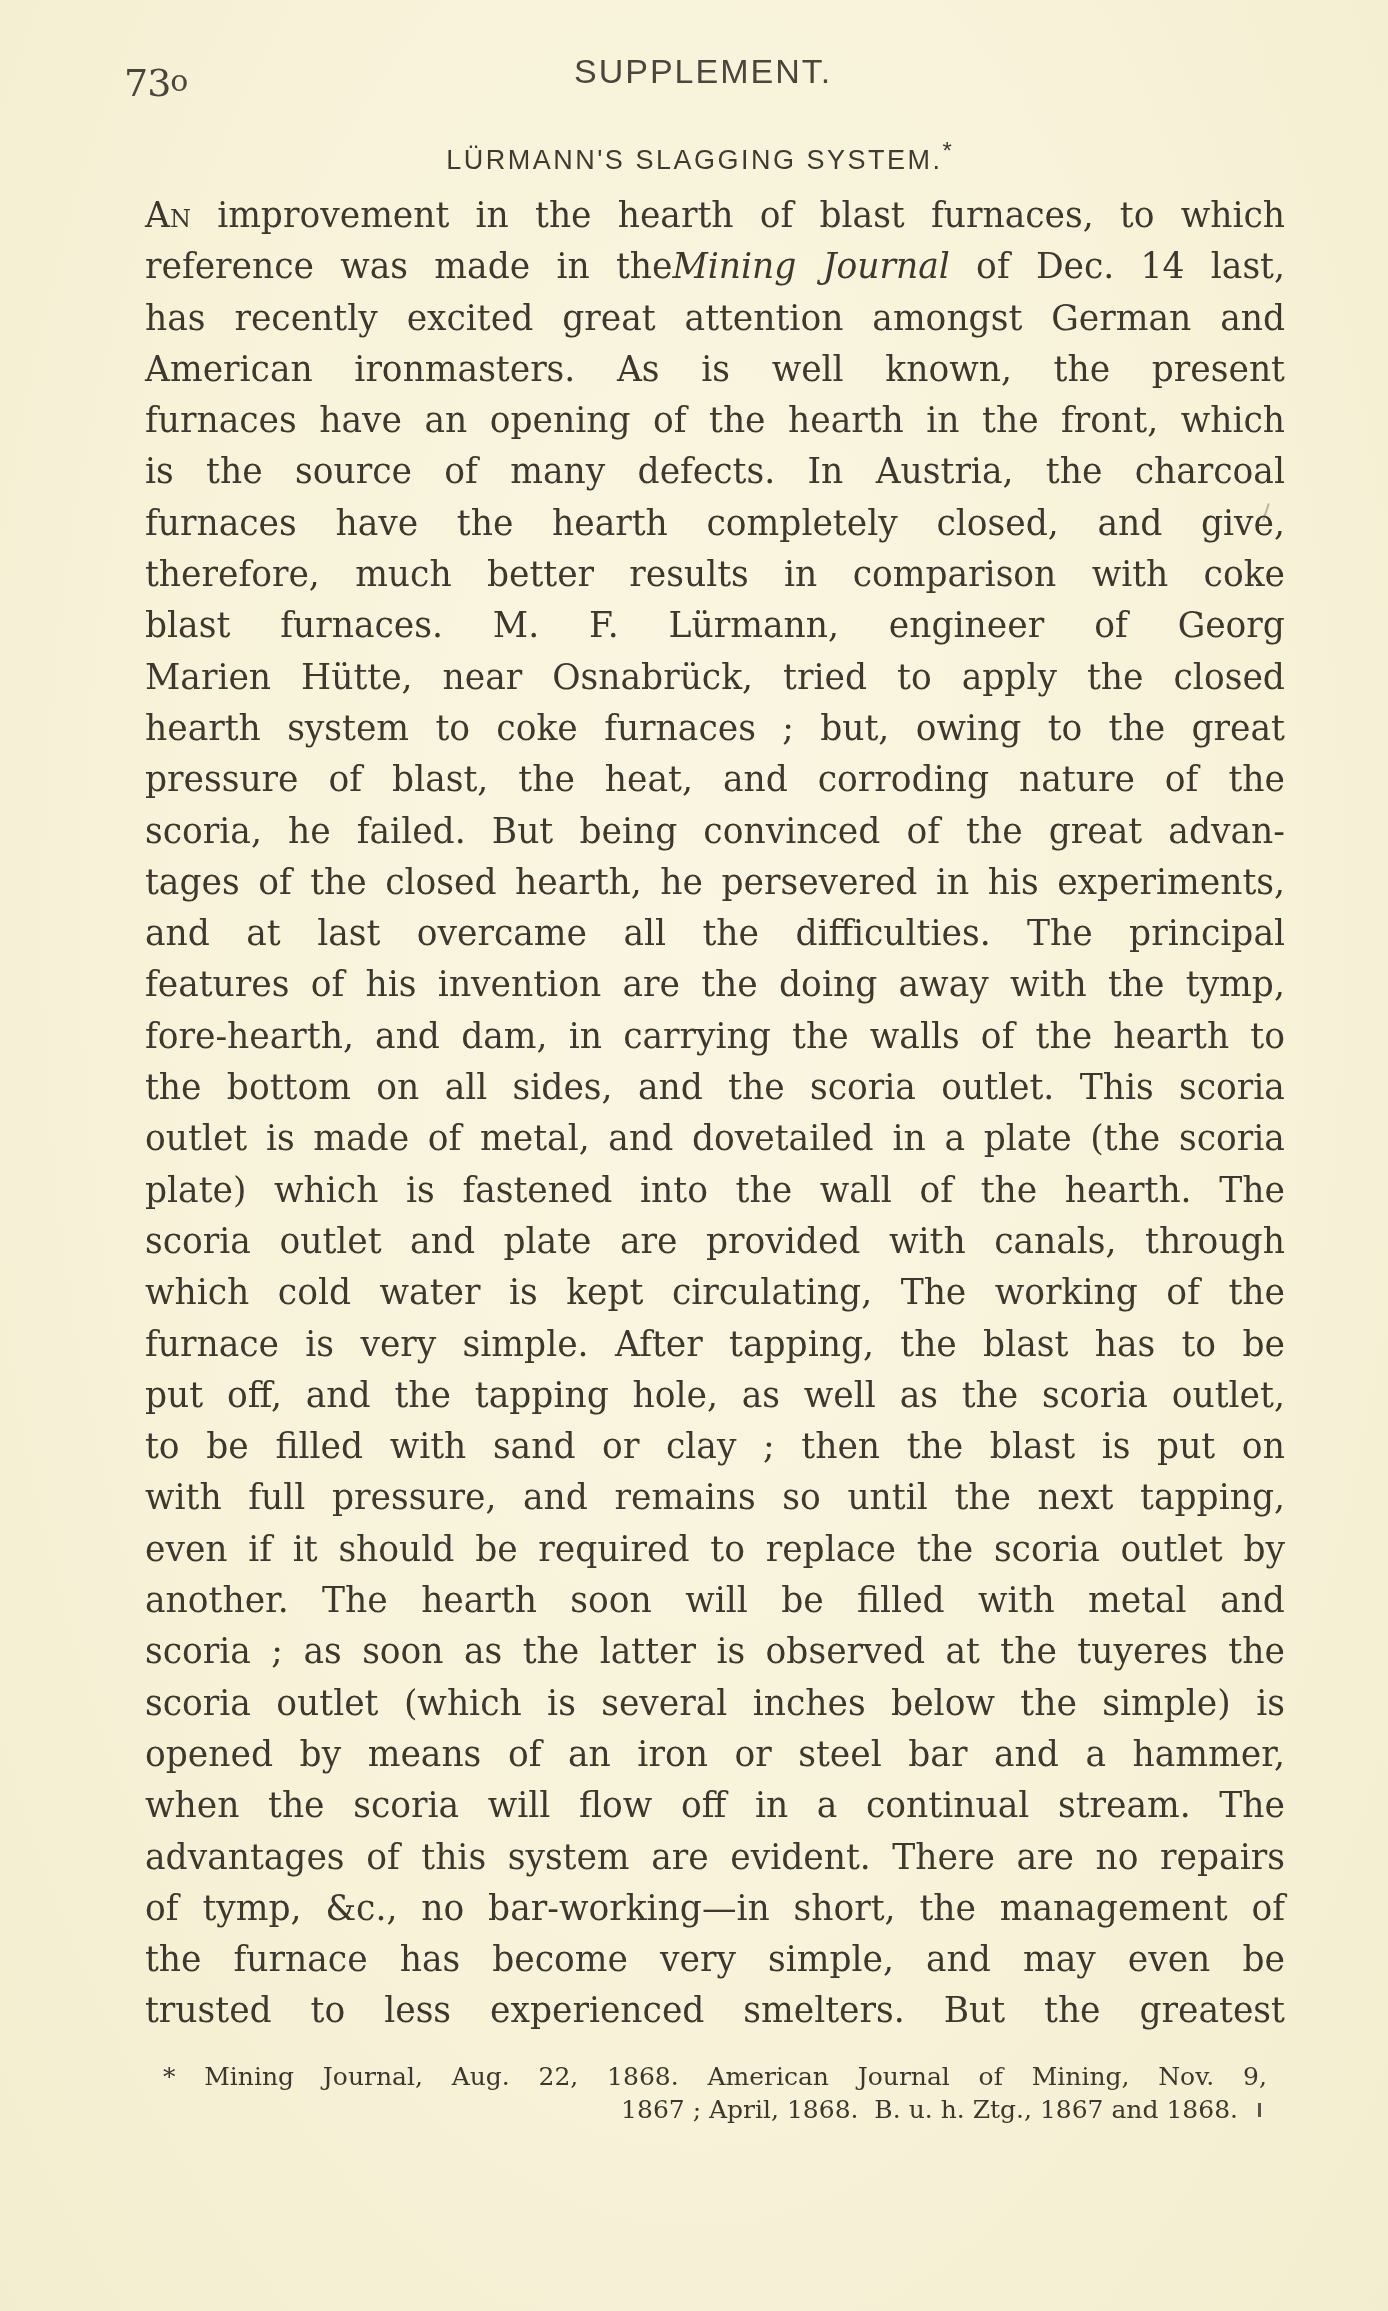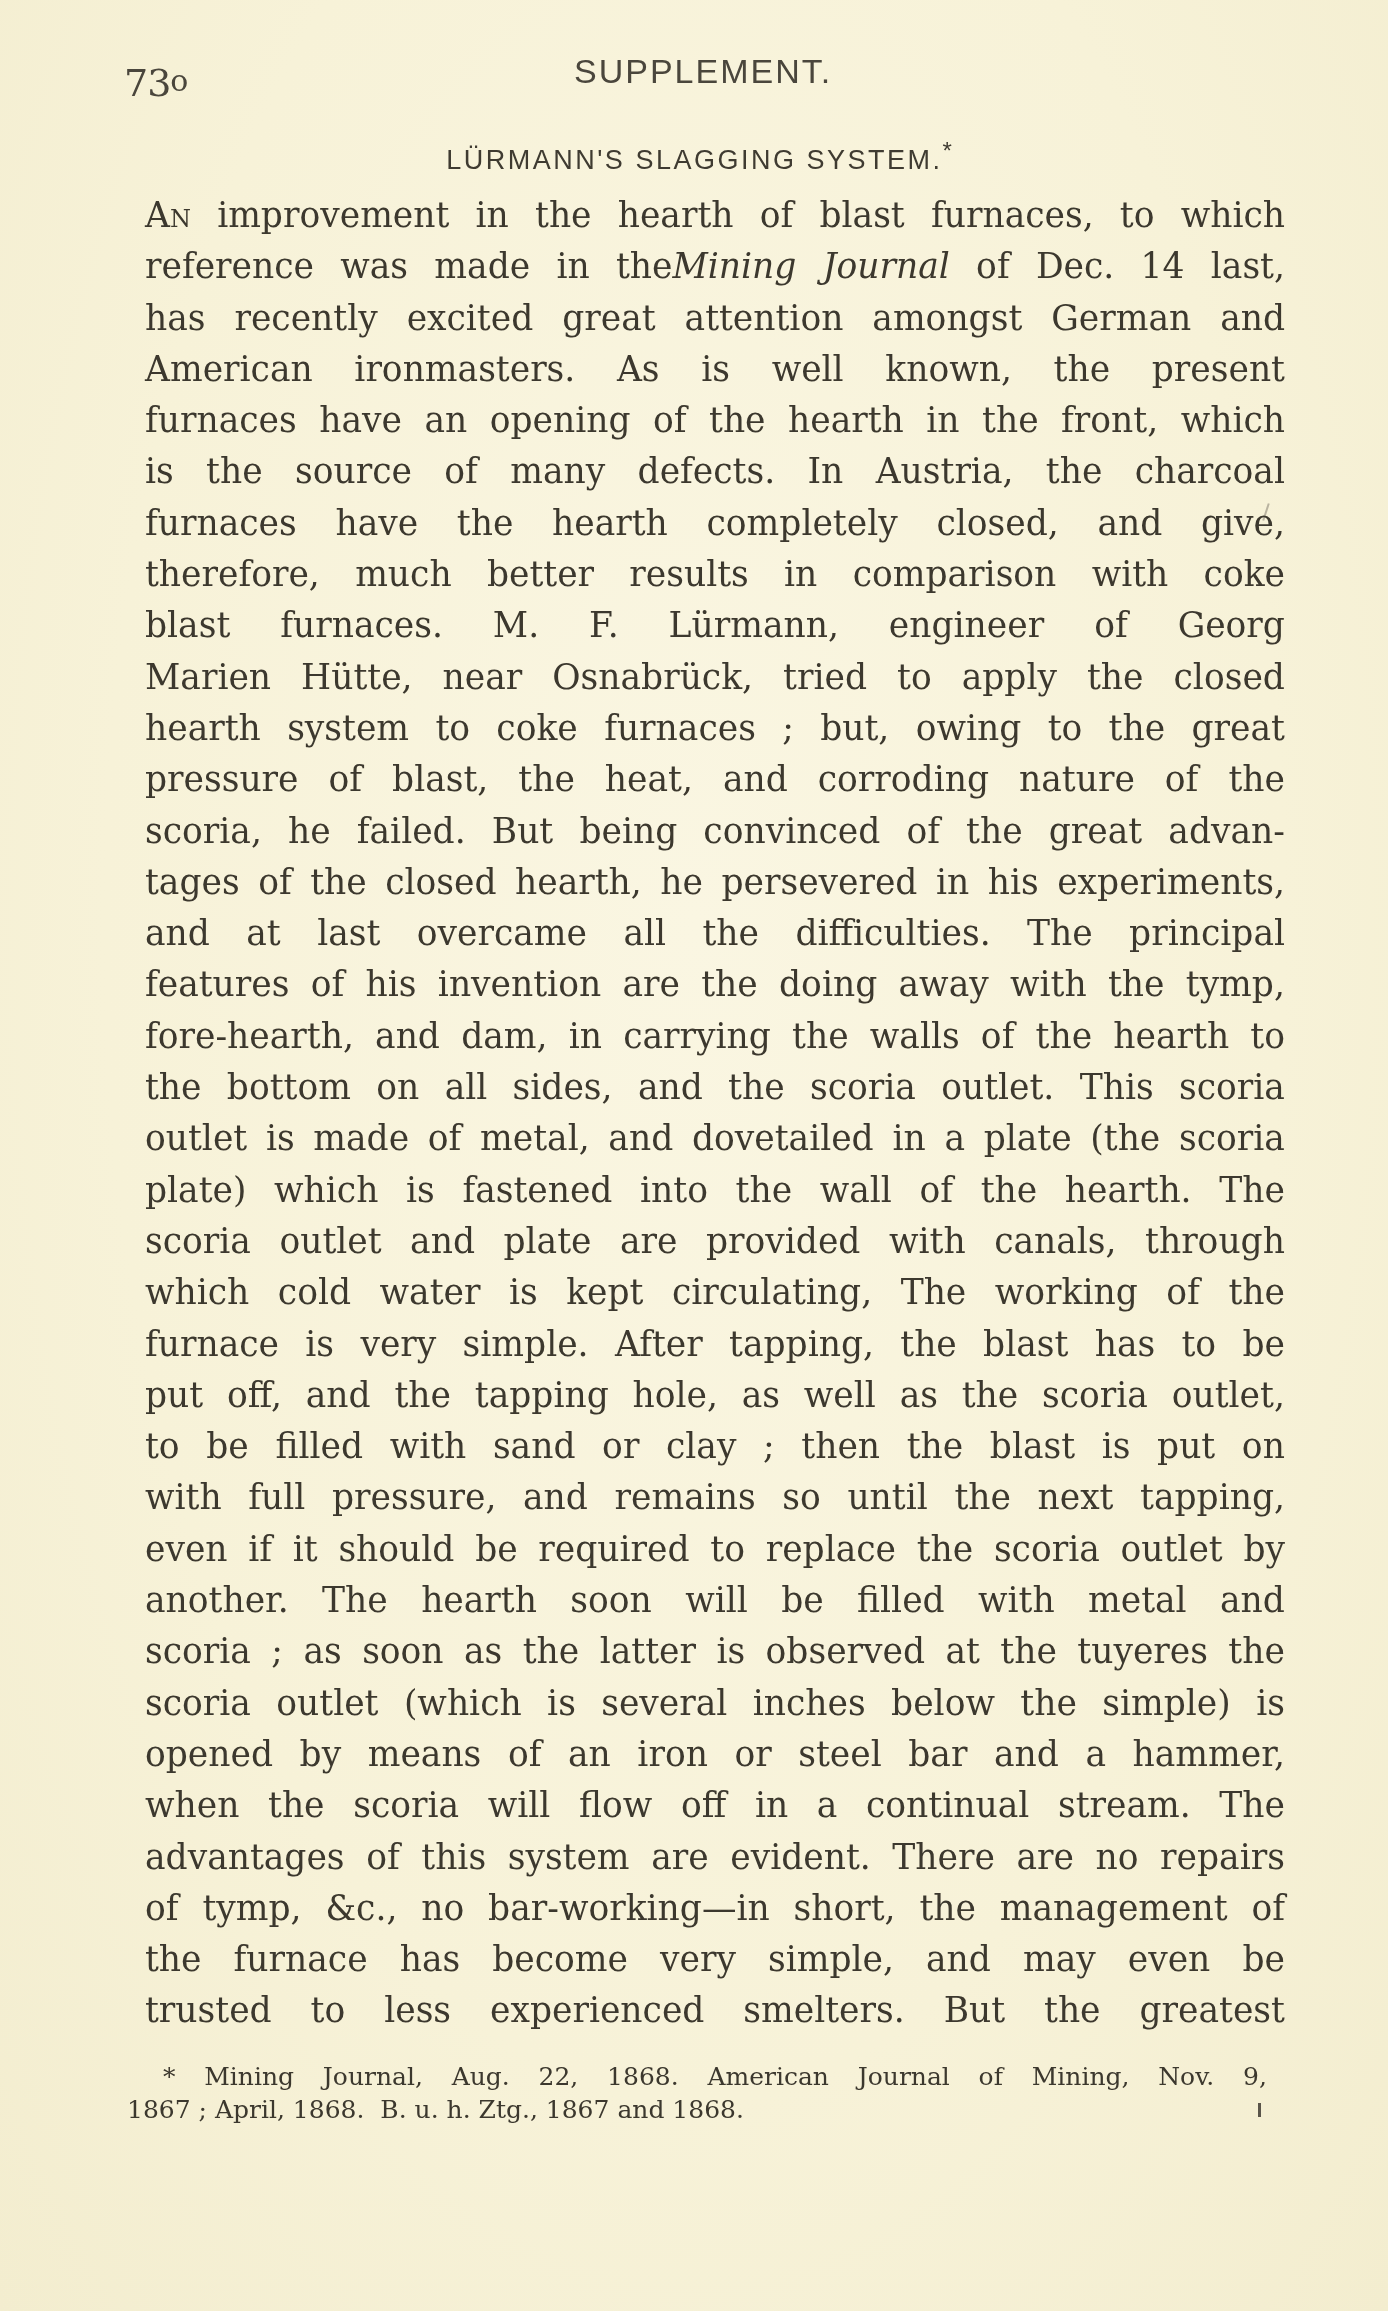--- a/index.html
+++ b/index.html
@@ -106,22 +106,23 @@
       white-space: nowrap;
     }
     .footnote .fn-line.first {
       padding-left: 36px;
       display: flex;
       justify-content: space-between;
       width: calc(100% - 36px);
     }
     .footnote .fn-line.second {
       display: flex;
-      justify-content: space-between;
+      justify-content: flex-end;
       width: 100%;
+      gap: 20px;
     }
     .mark {
       display: inline-block;
       width: 3px;
       height: 14px;
       background: #5a554a;
       margin-top: 10px;
       margin-right: 6px;
     }
     .stray-mark {

